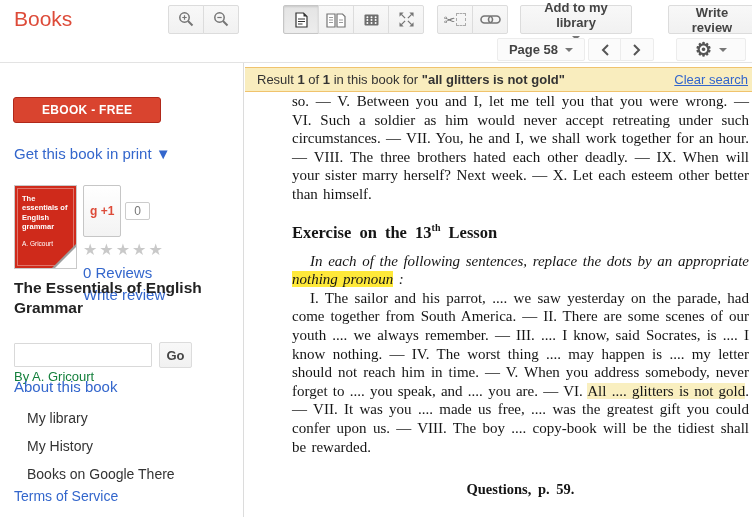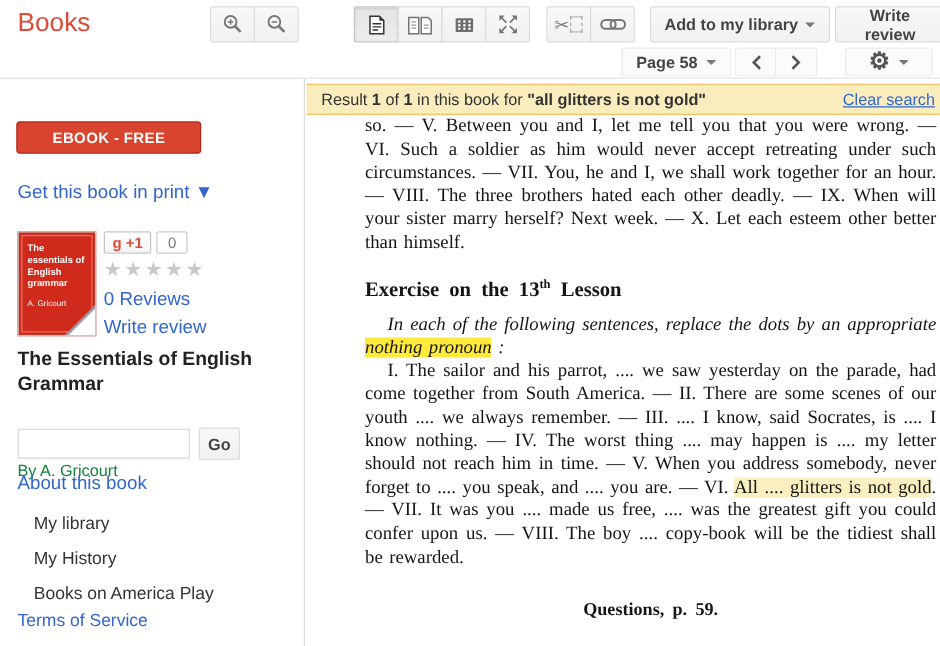--- a/index.html
+++ b/index.html
@@ -18,21 +18,21 @@
   .btn-group .tb-btn:last-child{border-radius:0 2px 2px 0;}
   .tb-btn.active{background:linear-gradient(#e4e4e4,#ededed);border-color:#c6c6c6;
                  box-shadow:inset 0 1px 2px rgba(0,0,0,.12);}
   .grp-zoom{left:168px;}
   .grp-view{left:283px;}
   .grp-clip{left:437px;}
   .text-btn{position:absolute;top:5px;height:29px;background:linear-gradient(#f8f8f8,#f1f1f1);
             border:1px solid #dcdcdc;border-radius:2px;font-family:"Liberation Sans",sans-serif;
             font-size:13px;font-weight:bold;color:#444;cursor:pointer;
             display:flex;align-items:center;justify-content:center;gap:6px;box-sizing:border-box;}
-  .btn-addlib{left:520px;width:144px;}
+  .btn-addlib{left:520px;width:112px;flex-direction:column;}
   .btn-writereview{left:668px;width:88px;}
   .caret{width:0;height:0;border-left:4px solid transparent;border-right:4px solid transparent;
          border-top:4px solid #777;display:inline-block;}
   
   .row2-btn{position:absolute;top:38px;height:23px;background:#fbfbfb;border:1px solid #ececec;
             border-radius:2px;font-size:13px;font-weight:bold;color:#444;cursor:pointer;
             display:flex;align-items:center;justify-content:center;gap:7px;box-sizing:border-box;}
   .btn-pagesel{left:497px;width:88px;text-align:right;}
   .btn-prev{left:588px;width:34px;border-radius:2px 0 0 2px;}
   .btn-next{left:621px;width:34px;margin-left:-1px;border-radius:0 2px 2px 0;}
@@ -57,21 +57,21 @@
   .cover-inner{position:absolute;inset:2px;background:var(--cover-red);border:1px solid rgba(255,255,255,.35);}
   .cover-title{color:#fff;font-weight:bold;font-size:7.5px;line-height:1.25;padding:5px 4px 0 4px;}
   .cover-author{color:#fff;font-size:6.5px;padding:8px 4px 0 4px;}
   .curl-shadow{position:absolute;right:0;bottom:0;width:0;height:0;border-style:solid;
                border-width:0 0 24px 24px;border-color:transparent transparent #9d9d9d transparent;}
   .curl{position:absolute;right:0;bottom:0;width:0;height:0;border-style:solid;
         border-width:0 0 21px 21px;border-color:transparent transparent #fff transparent;}
   .social{position:absolute;left:83px;top:123px;}
   .gplus-row{display:flex;align-items:center;gap:4px;}
   .gplus-btn{border:1px solid #c6c6c6;border-radius:2px;background:linear-gradient(#fff,#f3f3f3);
-             font-size:12px;font-weight:bold;color:var(--logo-red);padding:1px 6px;cursor:pointer;
+             font-size:12px;font-weight:bold;color:var(--logo-red);padding:18px 6px;cursor:pointer;
              font-family:"Liberation Sans",sans-serif;}
   .gplus-count{border:1px solid #ccc;border-radius:2px;background:#fff;color:#777;
                font-size:12px;padding:1px 8px;position:relative;}
   .stars{color:#c9c9c9;font-size:16px;letter-spacing:2px;margin-top:3px;}
   .side-link-sm{display:block;font-size:15px;margin-top:5px;}
   .book-title{position:absolute;left:14px;top:216px;width:210px;font-size:15.5px;font-weight:bold;
               color:#222;line-height:20px;}
   .byline{position:absolute;left:14px;top:259px;font-size:13px;color:#15803d;margin-top:48px;}
   .search-row{position:absolute;left:14px;top:280px;display:flex;align-items:center;}
   .search-input{width:138px;height:24px;border:1px solid #d9d9d9;border-radius:1px;padding:0 4px;
@@ -264,21 +264,21 @@
 
     <div class="search-row">
       <input class="search-input" value="" style="">
       <button class="go-btn">Go</button>
     </div>
 
     <a class="link about-link">About this book</a>
 
     <div class="side-nav-item nav0">My library</div>
     <div class="side-nav-item nav1">My History</div>
-    <div class="side-nav-item nav2">Books on America Play</div>
+    <div class="side-nav-item nav2">Books on Google There</div>
 
     <a class="link tos-link">Terms of Service</a>
   </div>
 
   <div class="content">
     <div class="banner">
       <span><span>Result </span><span style="font-weight: bold;">1</span><span> of </span><span style="font-weight: bold;">1</span><span> in this book for </span><span style="font-weight: bold;">"all glitters is not gold"</span></span>
       <a class="clear-link">Clear search</a>
     </div>
 

